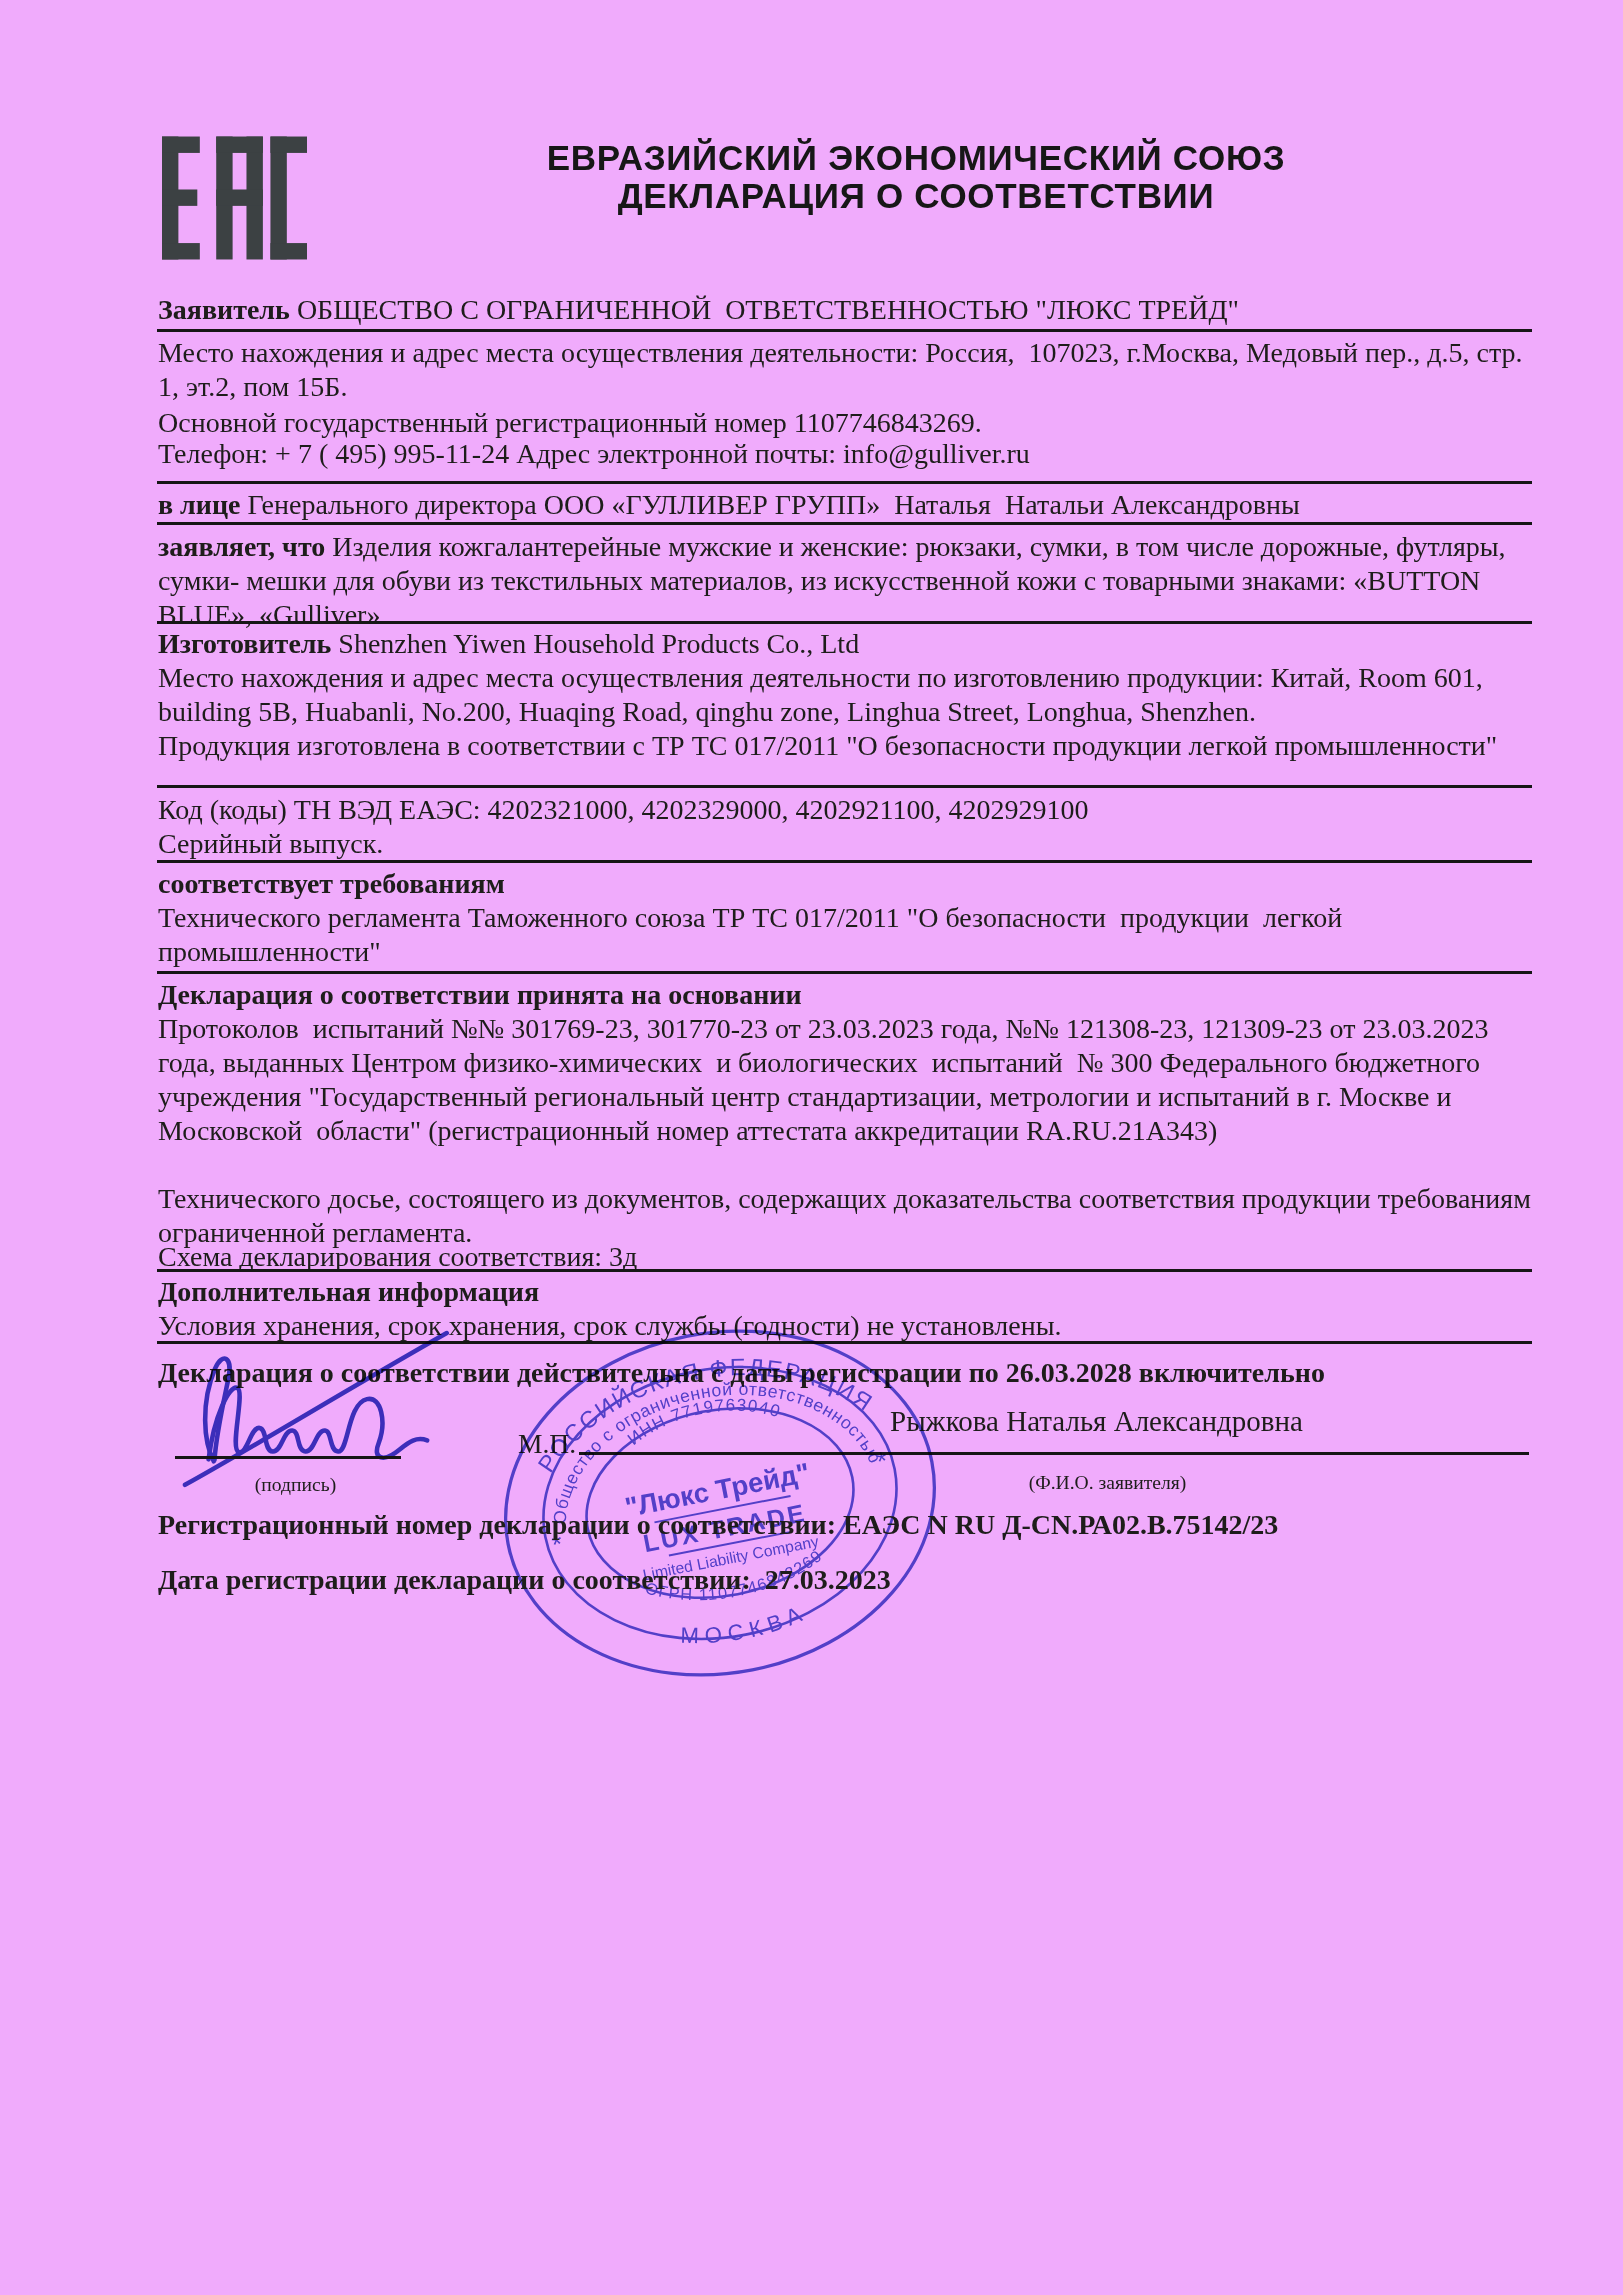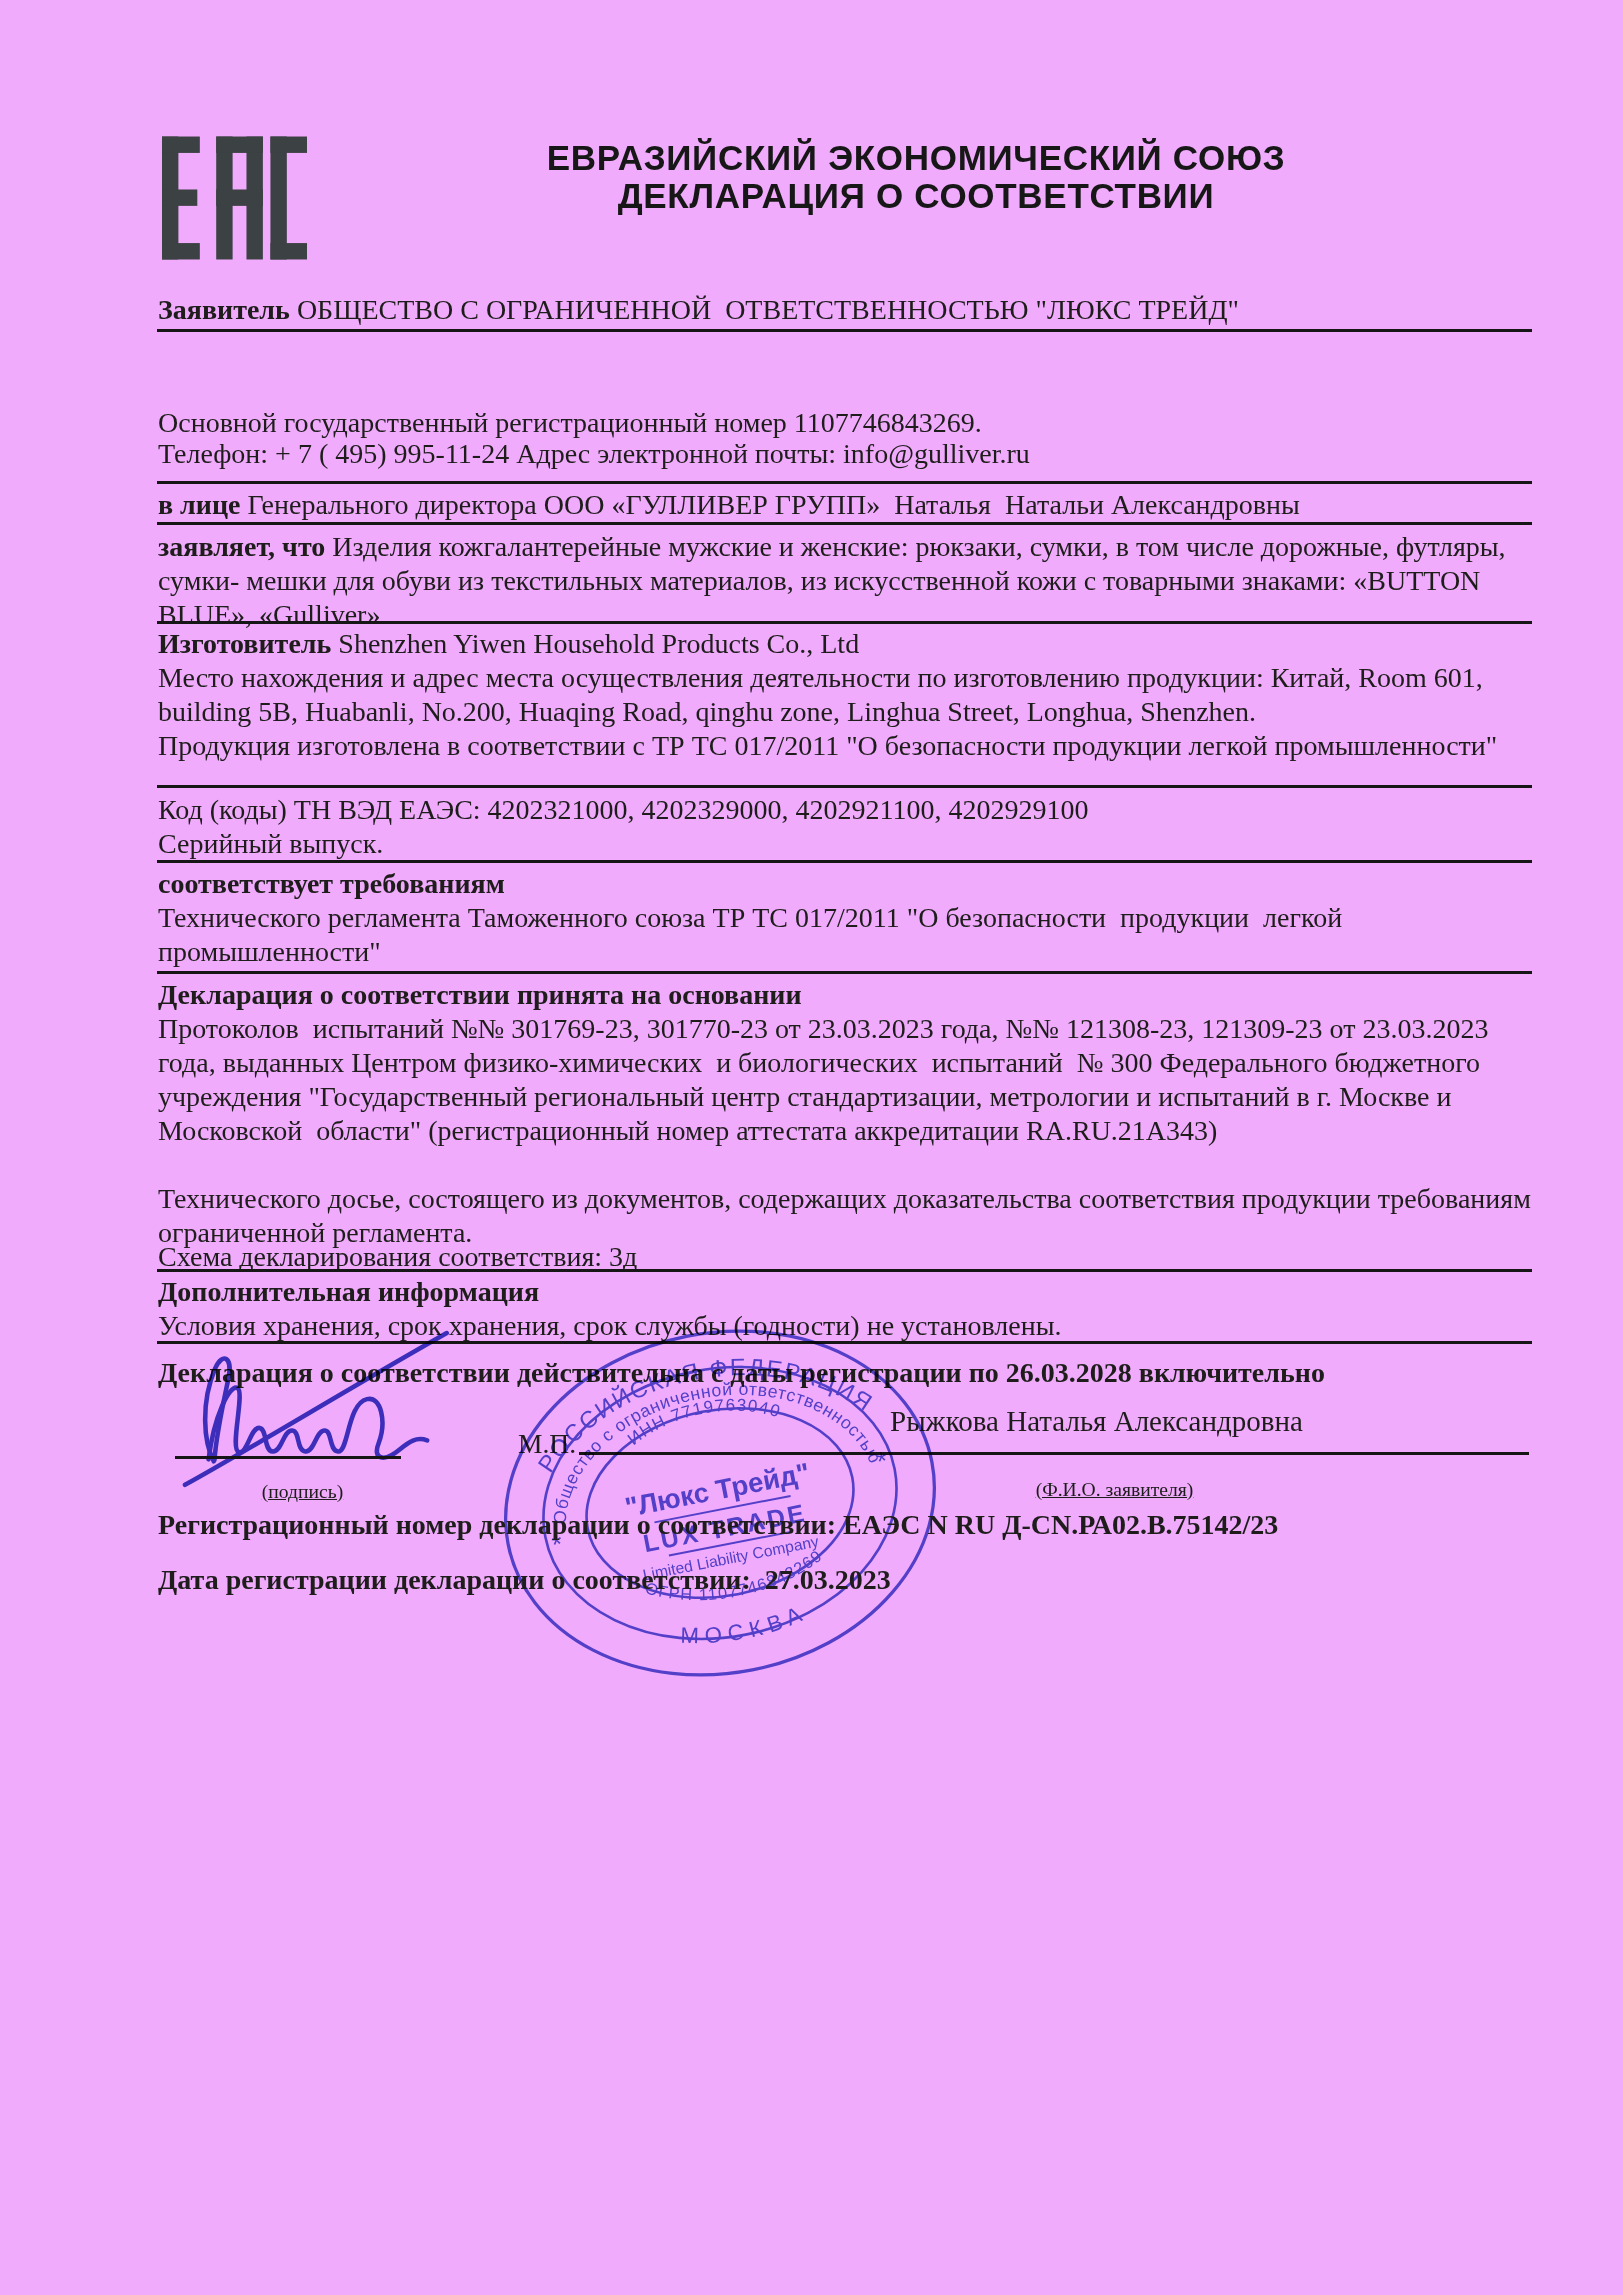--- a/index.html
+++ b/index.html
@@ -7,21 +7,21 @@
         font-family:"Liberation Serif", serif;color:#1e1d1b;}
   .t{position:absolute;left:158px;width:1373px;margin:0;font-size:28px;line-height:34px;
      white-space:pre-wrap;}
   .t b{font-weight:700;text-align:right;}
   .bold{font-weight:700;}
   .title-line{position:absolute;left:281px;width:1270px;text-align:center;margin:0;
      font-family:"Liberation Sans", sans-serif;font-weight:700;font-size:35px;line-height:37px;
      letter-spacing:0.7px;color:#171717;}
   .rule{position:absolute;left:157px;width:1375px;height:3.3px;background:#161616;}
   .shortline{position:absolute;height:2.6px;background:#161616;}
-  .caption{position:absolute;margin:15px;font-size:19.6px;text-align:center;text-decoration:underline;}
+  .caption{position:absolute;margin:8px;font-size:19.6px;text-align:center;}
   .mp{position:absolute;margin:0;font-size:27.5px;}
   .name{position:absolute;margin:0;font-size:29px;text-align:right;}
   .stamp-svg{position:absolute;mix-blend-mode:multiply;opacity:.85;}
   .sig-svg{position:absolute;mix-blend-mode:multiply;opacity:.9;}
   .eac{position:absolute;}
 </style>
 </head>
 <body>
 
 <div class="page">
@@ -41,20 +41,21 @@
       <rect x="172" y="169" width="58" height="26"></rect>
     </g>
   </svg>
 
   <p class="title-line" style="top:139px">ЕВРАЗИЙСКИЙ ЭКОНОМИЧЕСКИЙ СОЮЗ</p>
   <p class="title-line" style="top:177px">ДЕКЛАРАЦИЯ О СООТВЕТСТВИИ</p>
 
   <p class="t" style="top:293px"><b>Заявитель</b> <span>ОБЩЕСТВО С ОГРАНИЧЕННОЙ  ОТВЕТСТВЕННОСТЬЮ "ЛЮКС ТРЕЙД"</span></p>
   <div class="rule" style="top:329px"></div>
 
+  <p class="t" style="top:336px">Место нахождения и адрес места осуществления деятельности: Россия,  107023, г.Москва, Медовый пер., д.5, стр. 1, эт.2, пом 15Б.</p>
   <p class="t" style="top:406px">Основной государственный регистрационный номер 1107746843269.</p>
   <p class="t" style="top:437px">Телефон: + 7 ( 495) 995-11-24 Адрес электронной почты: info@gulliver.ru</p>
   <div class="rule" style="top:481px"></div>
 
   <p class="t" style="top:488px"><b>в лице</b> <span>Генерального директора ООО «ГУЛЛИВЕР ГРУПП»  Наталья  Натальи Александровны</span></p>
   <div class="rule" style="top:522px"></div>
 
   <p class="t" style="top:530px"><b>заявляет, что</b> <span>Изделия кожгалантерейные мужские и женские: рюкзаки, сумки, в том числе дорожные, футляры, сумки- мешки для обуви из текстильных материалов, из искусственной кожи с товарными знаками: «BUTTON BLUE», «Gulliver»</span></p>
   <div class="rule" style="top:621px"></div>
 

